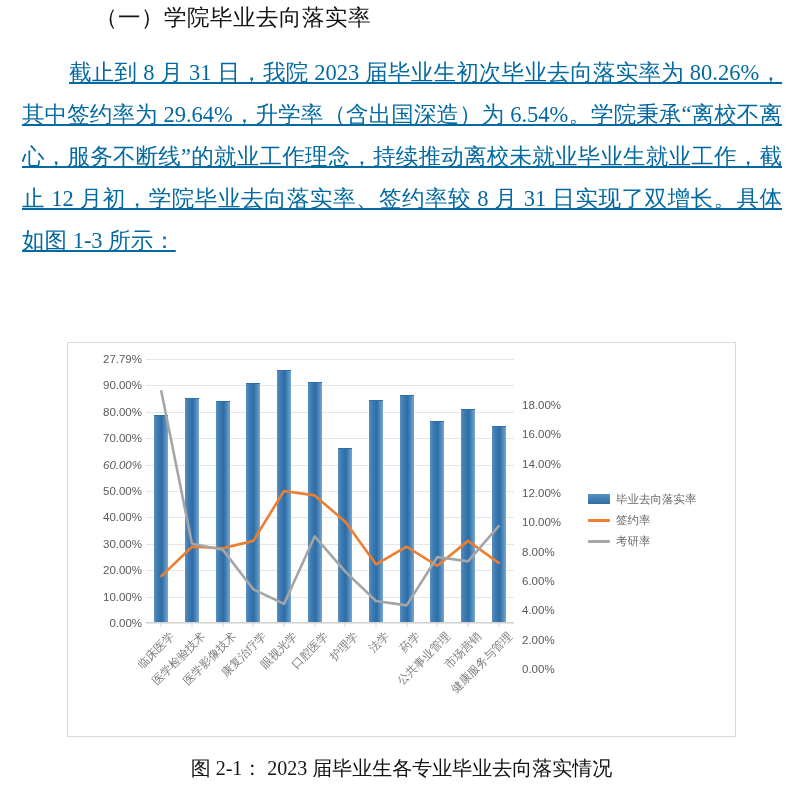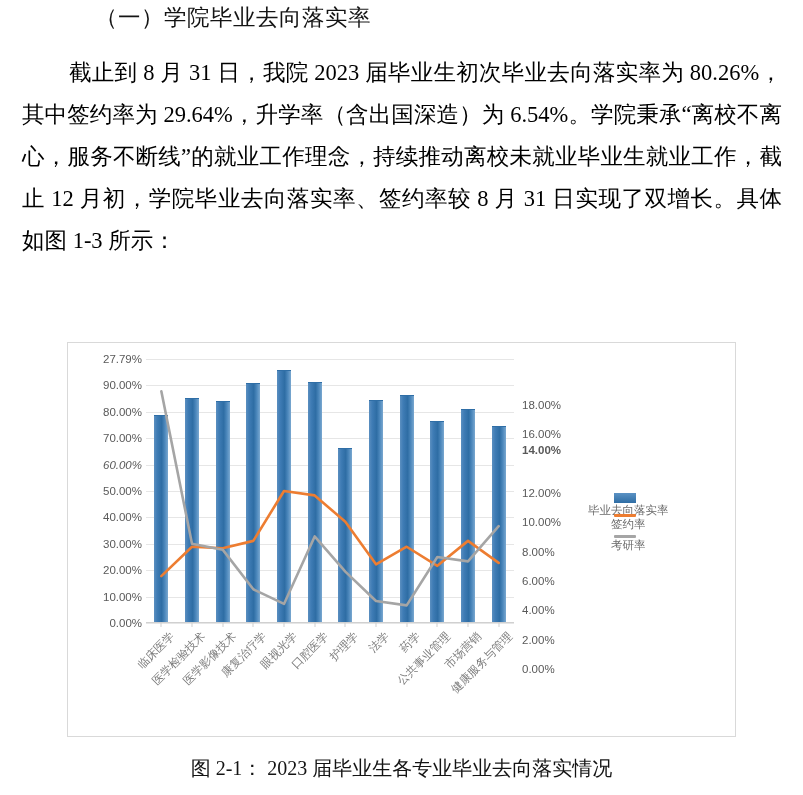--- a/index.html
+++ b/index.html
@@ -19,21 +19,22 @@
     position:absolute;left:95px;top:2px;
     font-size:22.5px;letter-spacing:.5px;
     font-family:"Liberation Serif", serif;
     color:#141414;white-space:nowrap;
   }
   .para{
     position:absolute;left:22px;top:52px;width:760px;
     font-size:22.5px;line-height:42px;
     text-align:justify;text-justify:inter-ideograph;
     text-indent:47px;
-    color:#000000;
+    color:#0369a1;
+    text-decoration:underline;
   }
   
   .chart-frame{
     position:absolute;left:67px;top:342px;
     width:669px;height:395px;
     border:1px solid #d9d9d9;
     background:#ffffff;
     box-sizing:border-box;
   }
   .plot-wrap{position:absolute;left:0;top:0;width:100%;height:100%;}
@@ -83,21 +84,21 @@
     font-size:11.5px;color:#7c7c7c;
     white-space:nowrap;
     transform-origin:left top;
     transform:rotate(-45deg) translate(-100%,0);
   }
   .legend{
     position:absolute;left:520px;top:150px;
     font-family:"Liberation Sans", sans-serif;
     font-size:11.5px;color:#6b6b6b;
   }
-  .legrow{display:flex;align-items:center;margin-bottom:9px;height:12px;flex-direction:column;}
+  .legrow{display:flex;align-items:center;margin-bottom:9px;height:12px;}
   .legswatch{display:inline-block;width:22px;height:10px;margin-right:6px;flex:0 0 auto;}
   .legswatch.bar-sw{background:linear-gradient(to bottom,#5b92c4,#2e6da4);}
   .legswatch.line-sw{height:3px;border-radius:1px;}
   .legtext{white-space:nowrap;}
   
   .caption{
     position:absolute;left:0;top:755px;width:803px;
     text-align:center;
     font-size:20px;
     color:#141414;
@@ -130,21 +131,21 @@
           <div class="ytick" style="top: 0px;">27.79%</div>
         </div>
       <div class="yaxis-right">
           <div class="ytick" style="top: 264px;">0.00%</div>
           <div class="ytick" style="top: 234.667px;">2.00%</div>
           <div class="ytick" style="top: 205.333px;">4.00%</div>
           <div class="ytick" style="top: 176px;">6.00%</div>
           <div class="ytick" style="top: 146.667px;">8.00%</div>
           <div class="ytick" style="top: 117.333px;">10.00%</div>
           <div class="ytick" style="top: 88px;">12.00%</div>
-          <div class="ytick" style="top: 45px; font-weight: bold;">14.00%</div>
+          <div class="ytick" style="top: 59px;">14.00%</div>
           <div class="ytick" style="top: 29.3333px;">16.00%</div>
           <div class="ytick" style="top: 0px;">18.00%</div>
         </div>
 
       <div class="plot">
           <div class="gridline" style="top: 0px;"></div>
           <div class="gridline" style="top: 26px;"></div>
           <div class="gridline" style="top: 53px;"></div>
           <div class="gridline" style="top: 79px;"></div>
           <div class="gridline" style="top: 106px;"></div>

